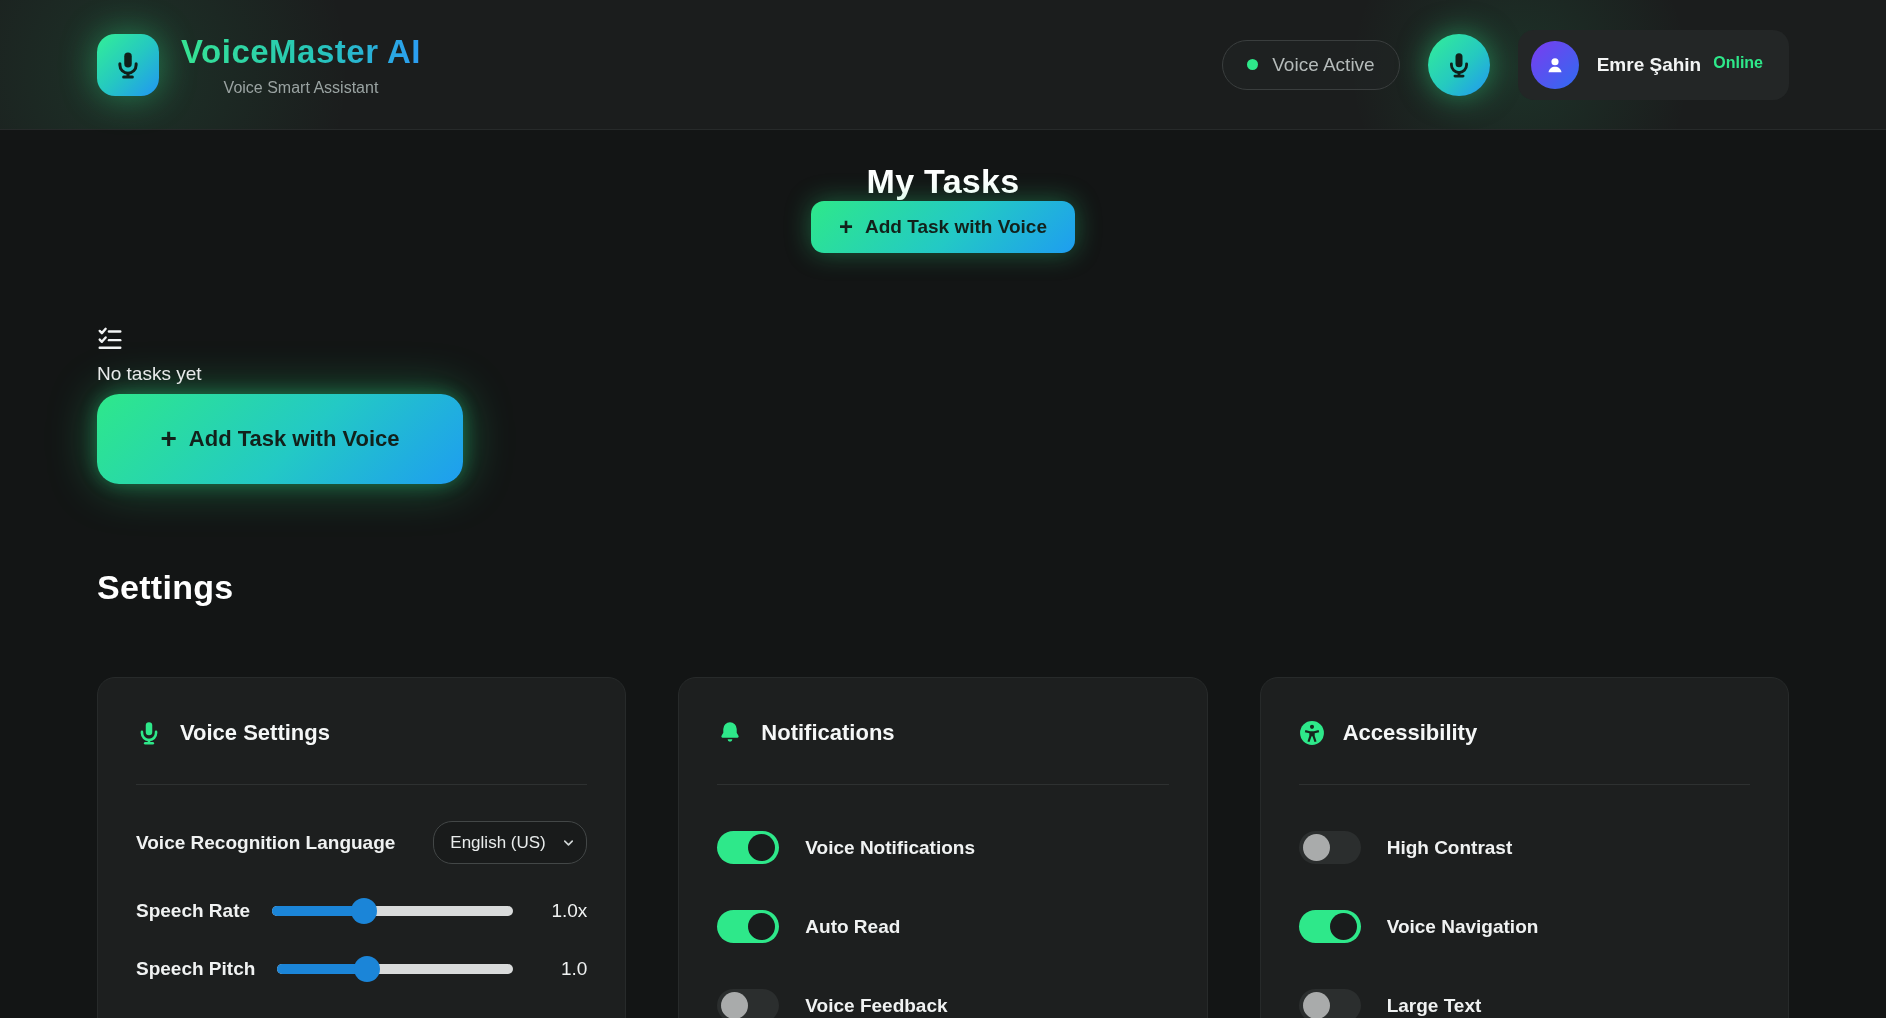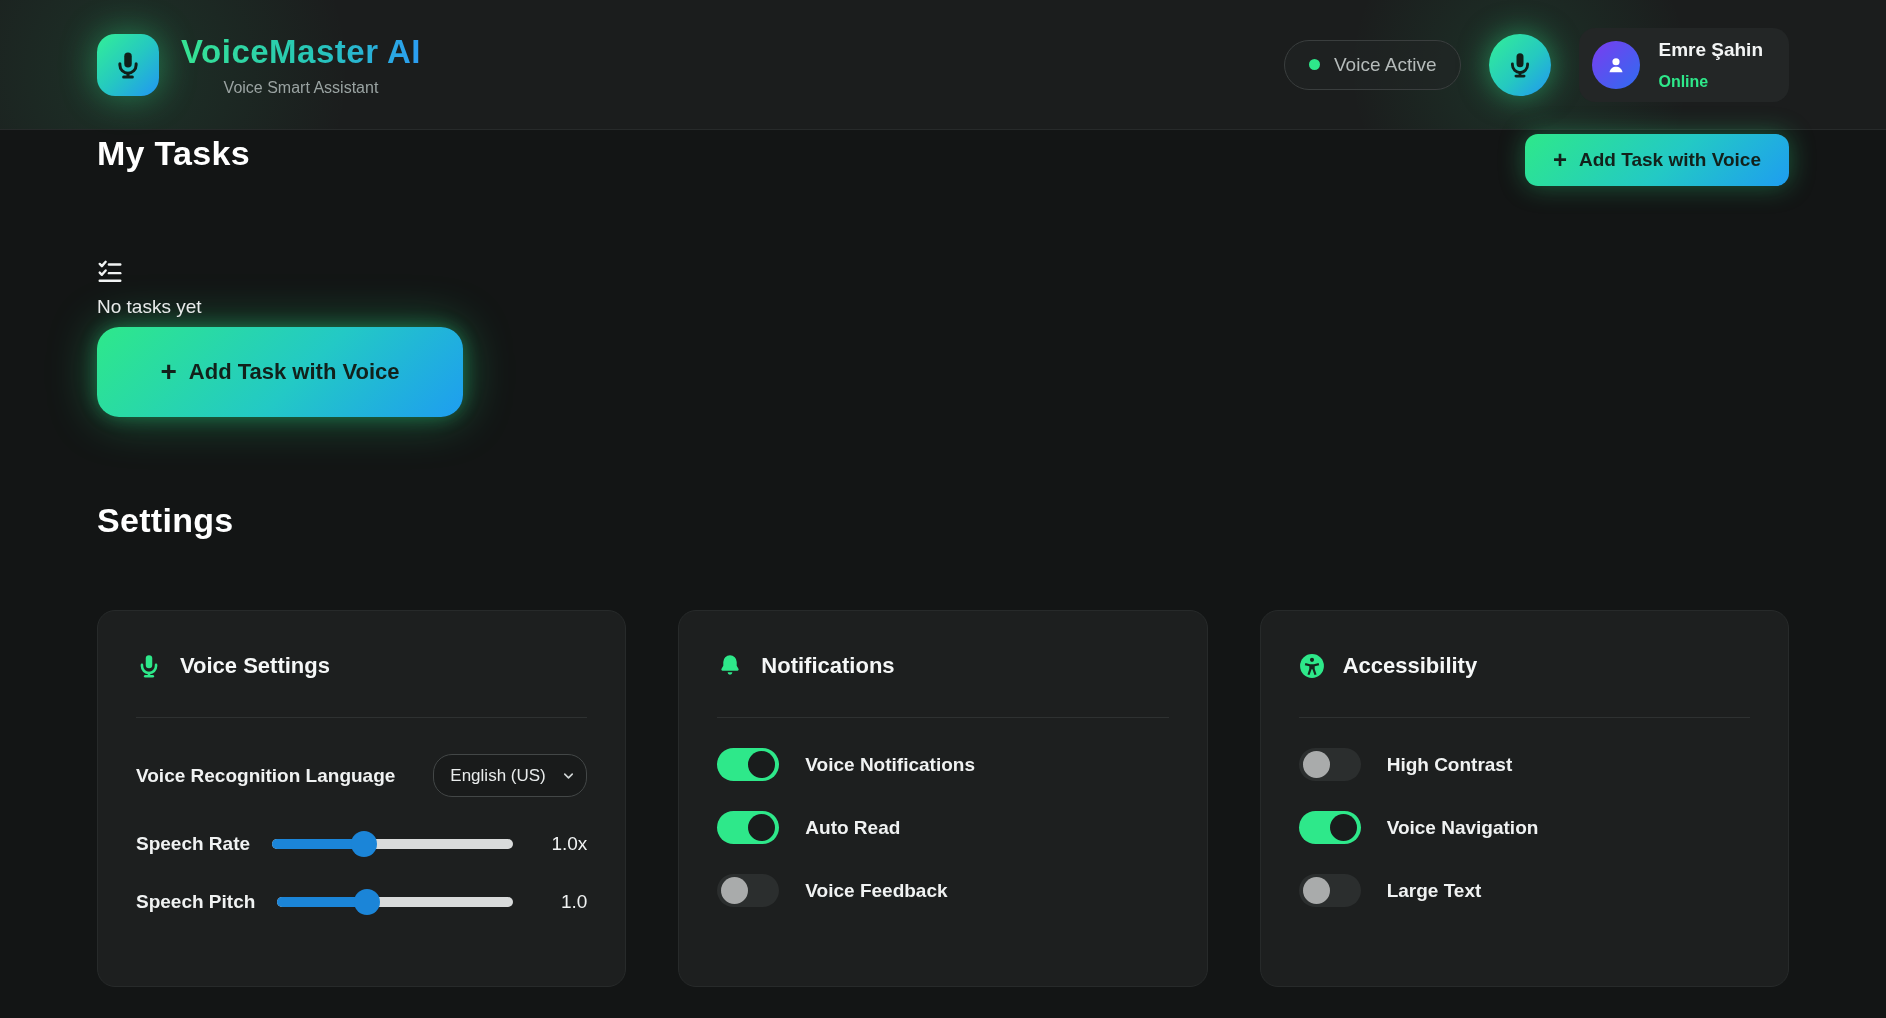--- a/index.html
+++ b/index.html
@@ -55,26 +55,26 @@
   }
   .user-card {
     display:flex; align-items:center; gap:18px;
     background:#232626; border-radius:16px; padding:11px 26px 11px 13px; cursor:pointer;
   }
   .avatar {
     width:48px; height:48px; border-radius:50%;
     background:linear-gradient(135deg,#7a3cf0 0%, #2f6cf0 100%);
     display:flex; align-items:center; justify-content:center; color:#ffffff;
   }
-  .user-meta { display:flex; flex-direction:column; gap:12px; }
+  .user-meta { display:flex; flex-direction:row; gap:12px; }
   .user-name { font-size:19px; font-weight:bold; color:#f2f4f4; }
   .user-status { font-size:16px; font-weight:bold; color:#2ee88a; }
 
   
-  .tasks-row { margin-top:4px; display:flex; align-items:flex-start; justify-content:space-between; }
+  .tasks-row { margin-top:32px; display:flex; align-items:center; justify-content:space-between;flex-direction:column; }
   .section-title { font-size:34px; font-weight:bold; color:#ffffff; letter-spacing:0.3px; }
   .btn-gradient {
     border:none; cursor:pointer;
     background:linear-gradient(135deg,#2ee88a 0%, #23c9c5 55%, #1e9df0 100%);
     color:#12211b; font-weight:bold; font-family:"Liberation Sans", sans-serif;
     display:flex; align-items:center; justify-content:center; gap:12px;
   }
   .btn-add-top {
     padding:0 28px; height:52px; border-radius:13px; font-size:19px;
     box-shadow:0 0 26px rgba(46,232,138,0.35);
@@ -118,21 +118,21 @@
   .select-chevron { position:absolute; right:10px; top:50%; transform:translateY(-50%); color:#cfd4d4; pointer-events:none; display:flex; }
 
   .slider { position:relative; flex:1; height:10px; margin:0 22px; background:#d9dbdb; border-radius:5px; cursor:pointer; }
   .slider-fill { height:100%; background:#1b85d8; border-radius:5px 0 0 5px; position:relative; }
   .slider-thumb {
     position:absolute; right:-13px; top:50%; transform:translateY(-50%);
     width:26px; height:26px; border-radius:50%; background:#1b85d8; cursor:grab;
   }
   .slider-value { font-size:19px; color:#f0f2f2; min-width:52px; text-align:right; }
 
-  .toggle-row { display:flex; align-items:center; gap:26px; margin-top:30px; }
+  .toggle-row { display:flex; align-items:center; gap:26px; margin-top:46px; }
   .toggle-row:first-of-type { margin-top:32px; }
   .toggle {
     width:62px; height:33px; border-radius:17px; background:#2b2e2e;
     position:relative; cursor:pointer; flex-shrink:0; border:none;
   }
   .toggle .knob {
     position:absolute; left:4px; top:3px; width:27px; height:27px; border-radius:50%;
     background:#a9abab; transition:left .15s;
   }
   .toggle.on { background:#2ee88a; }

